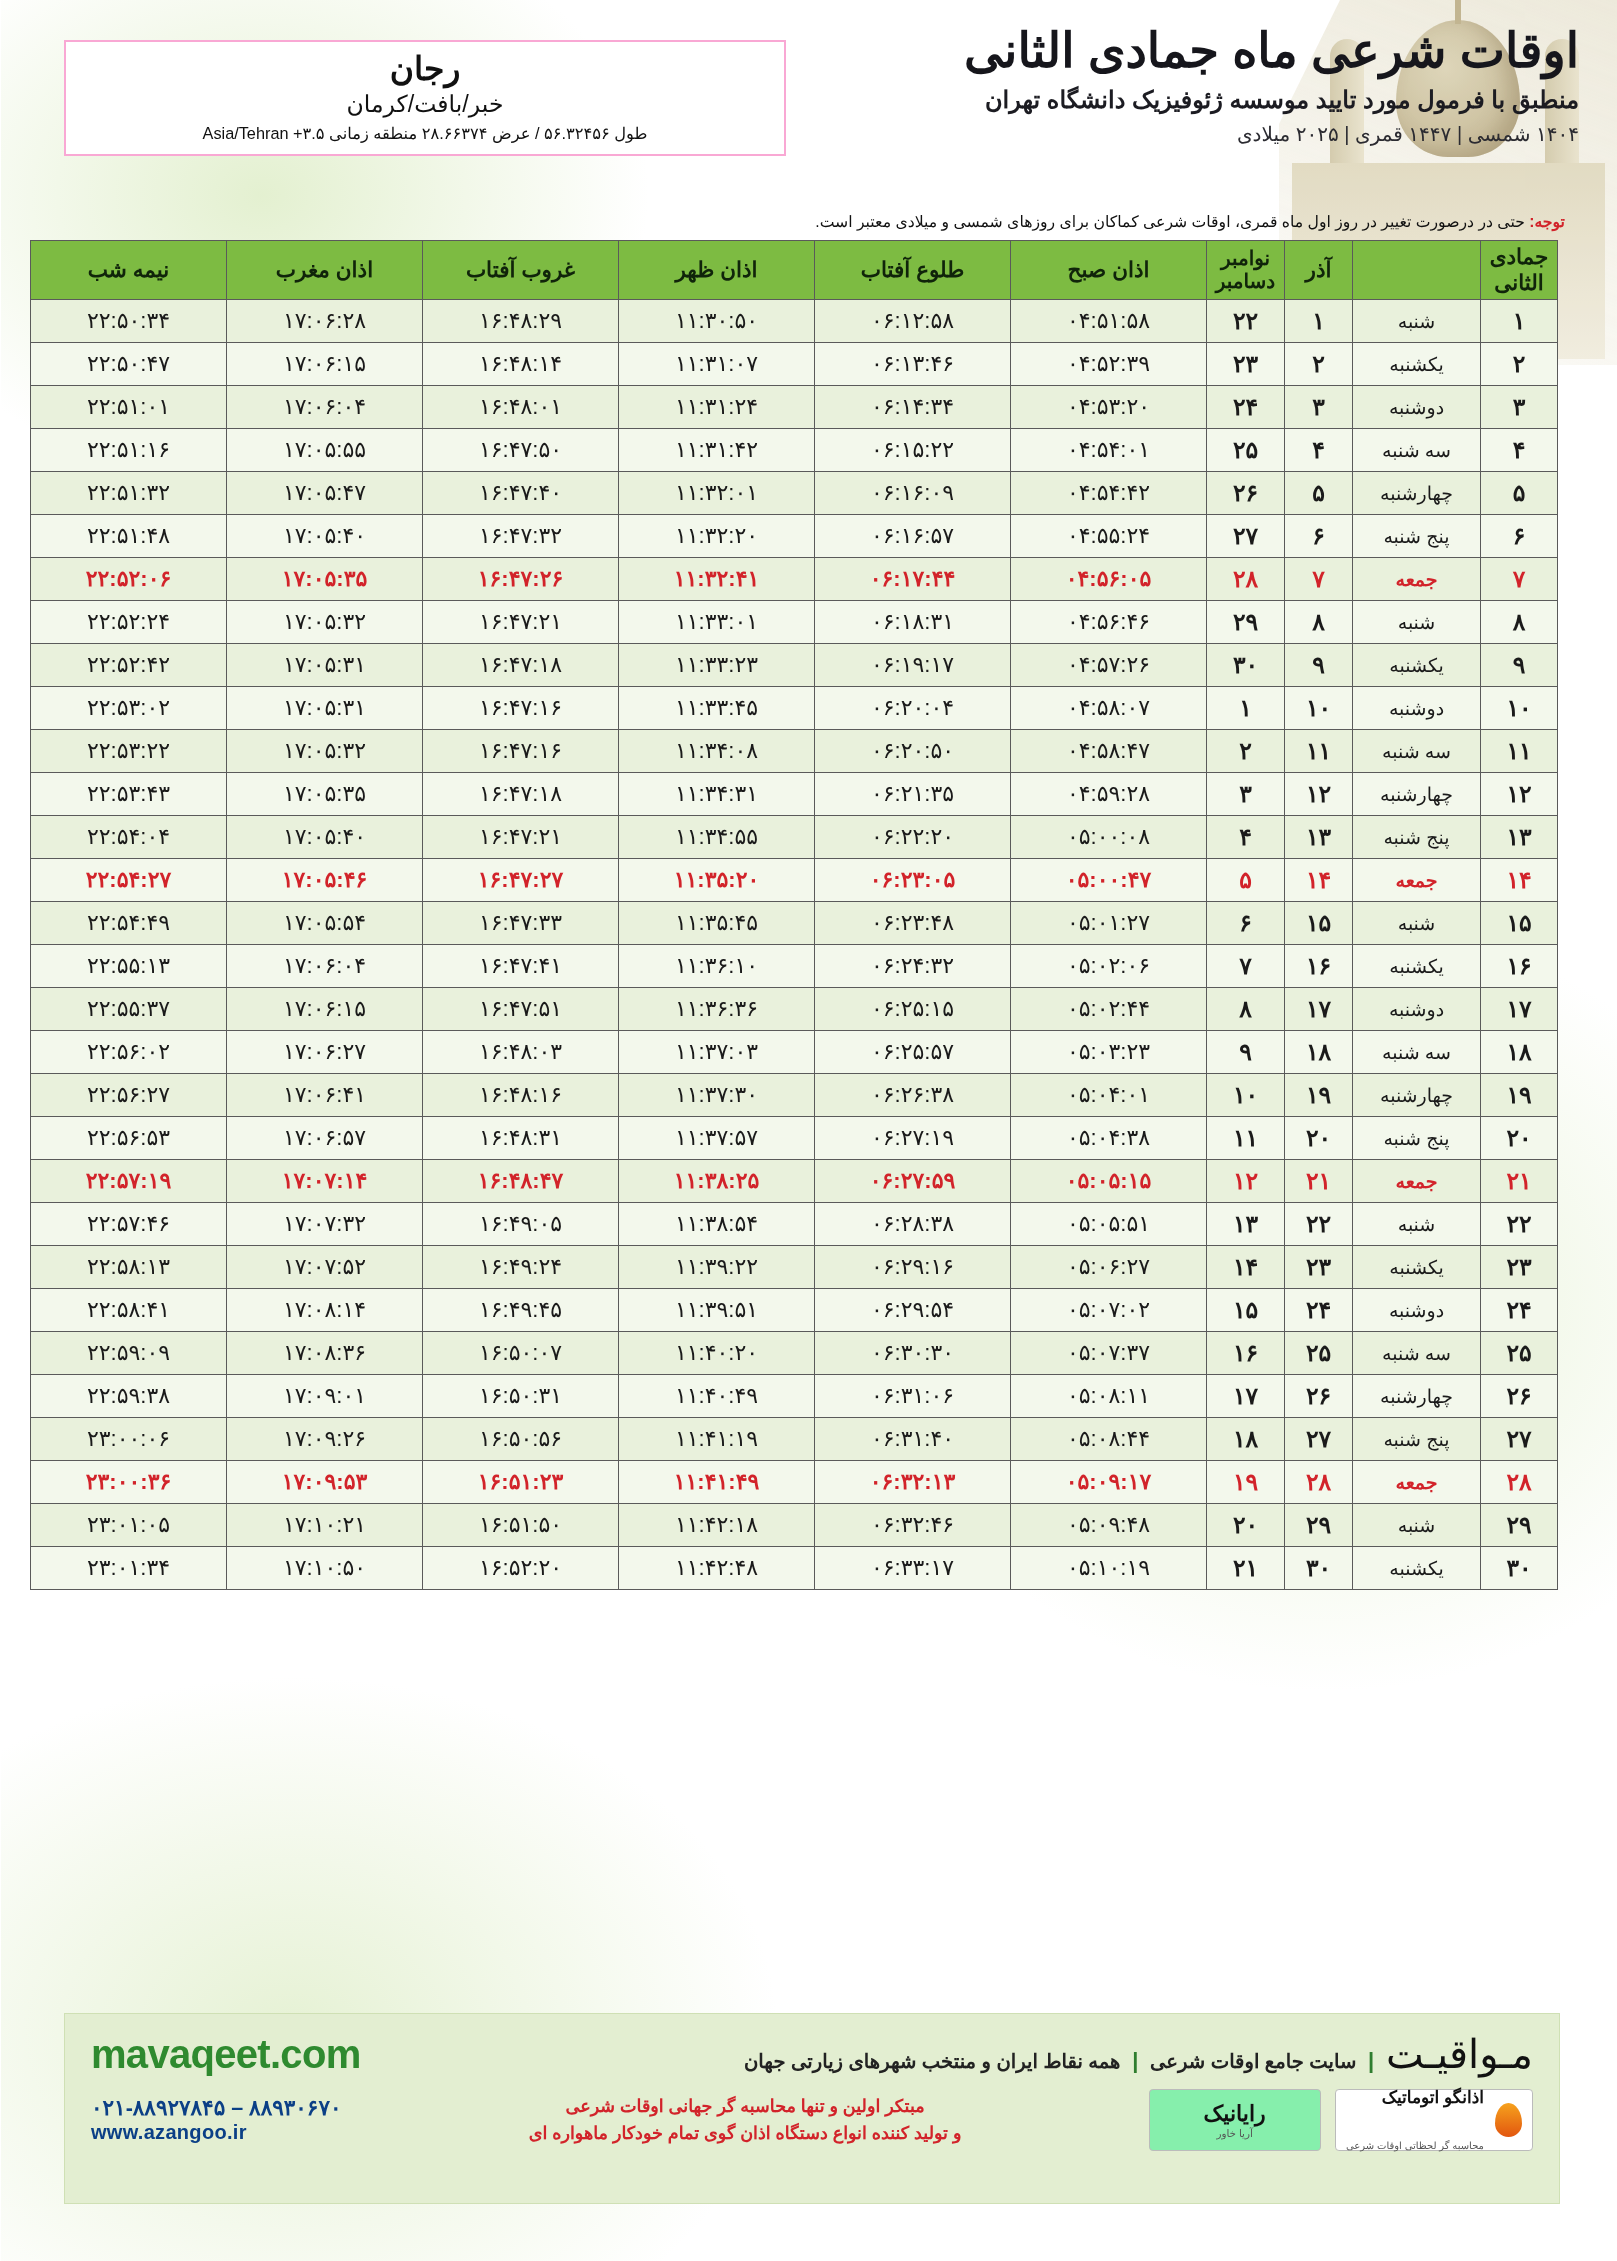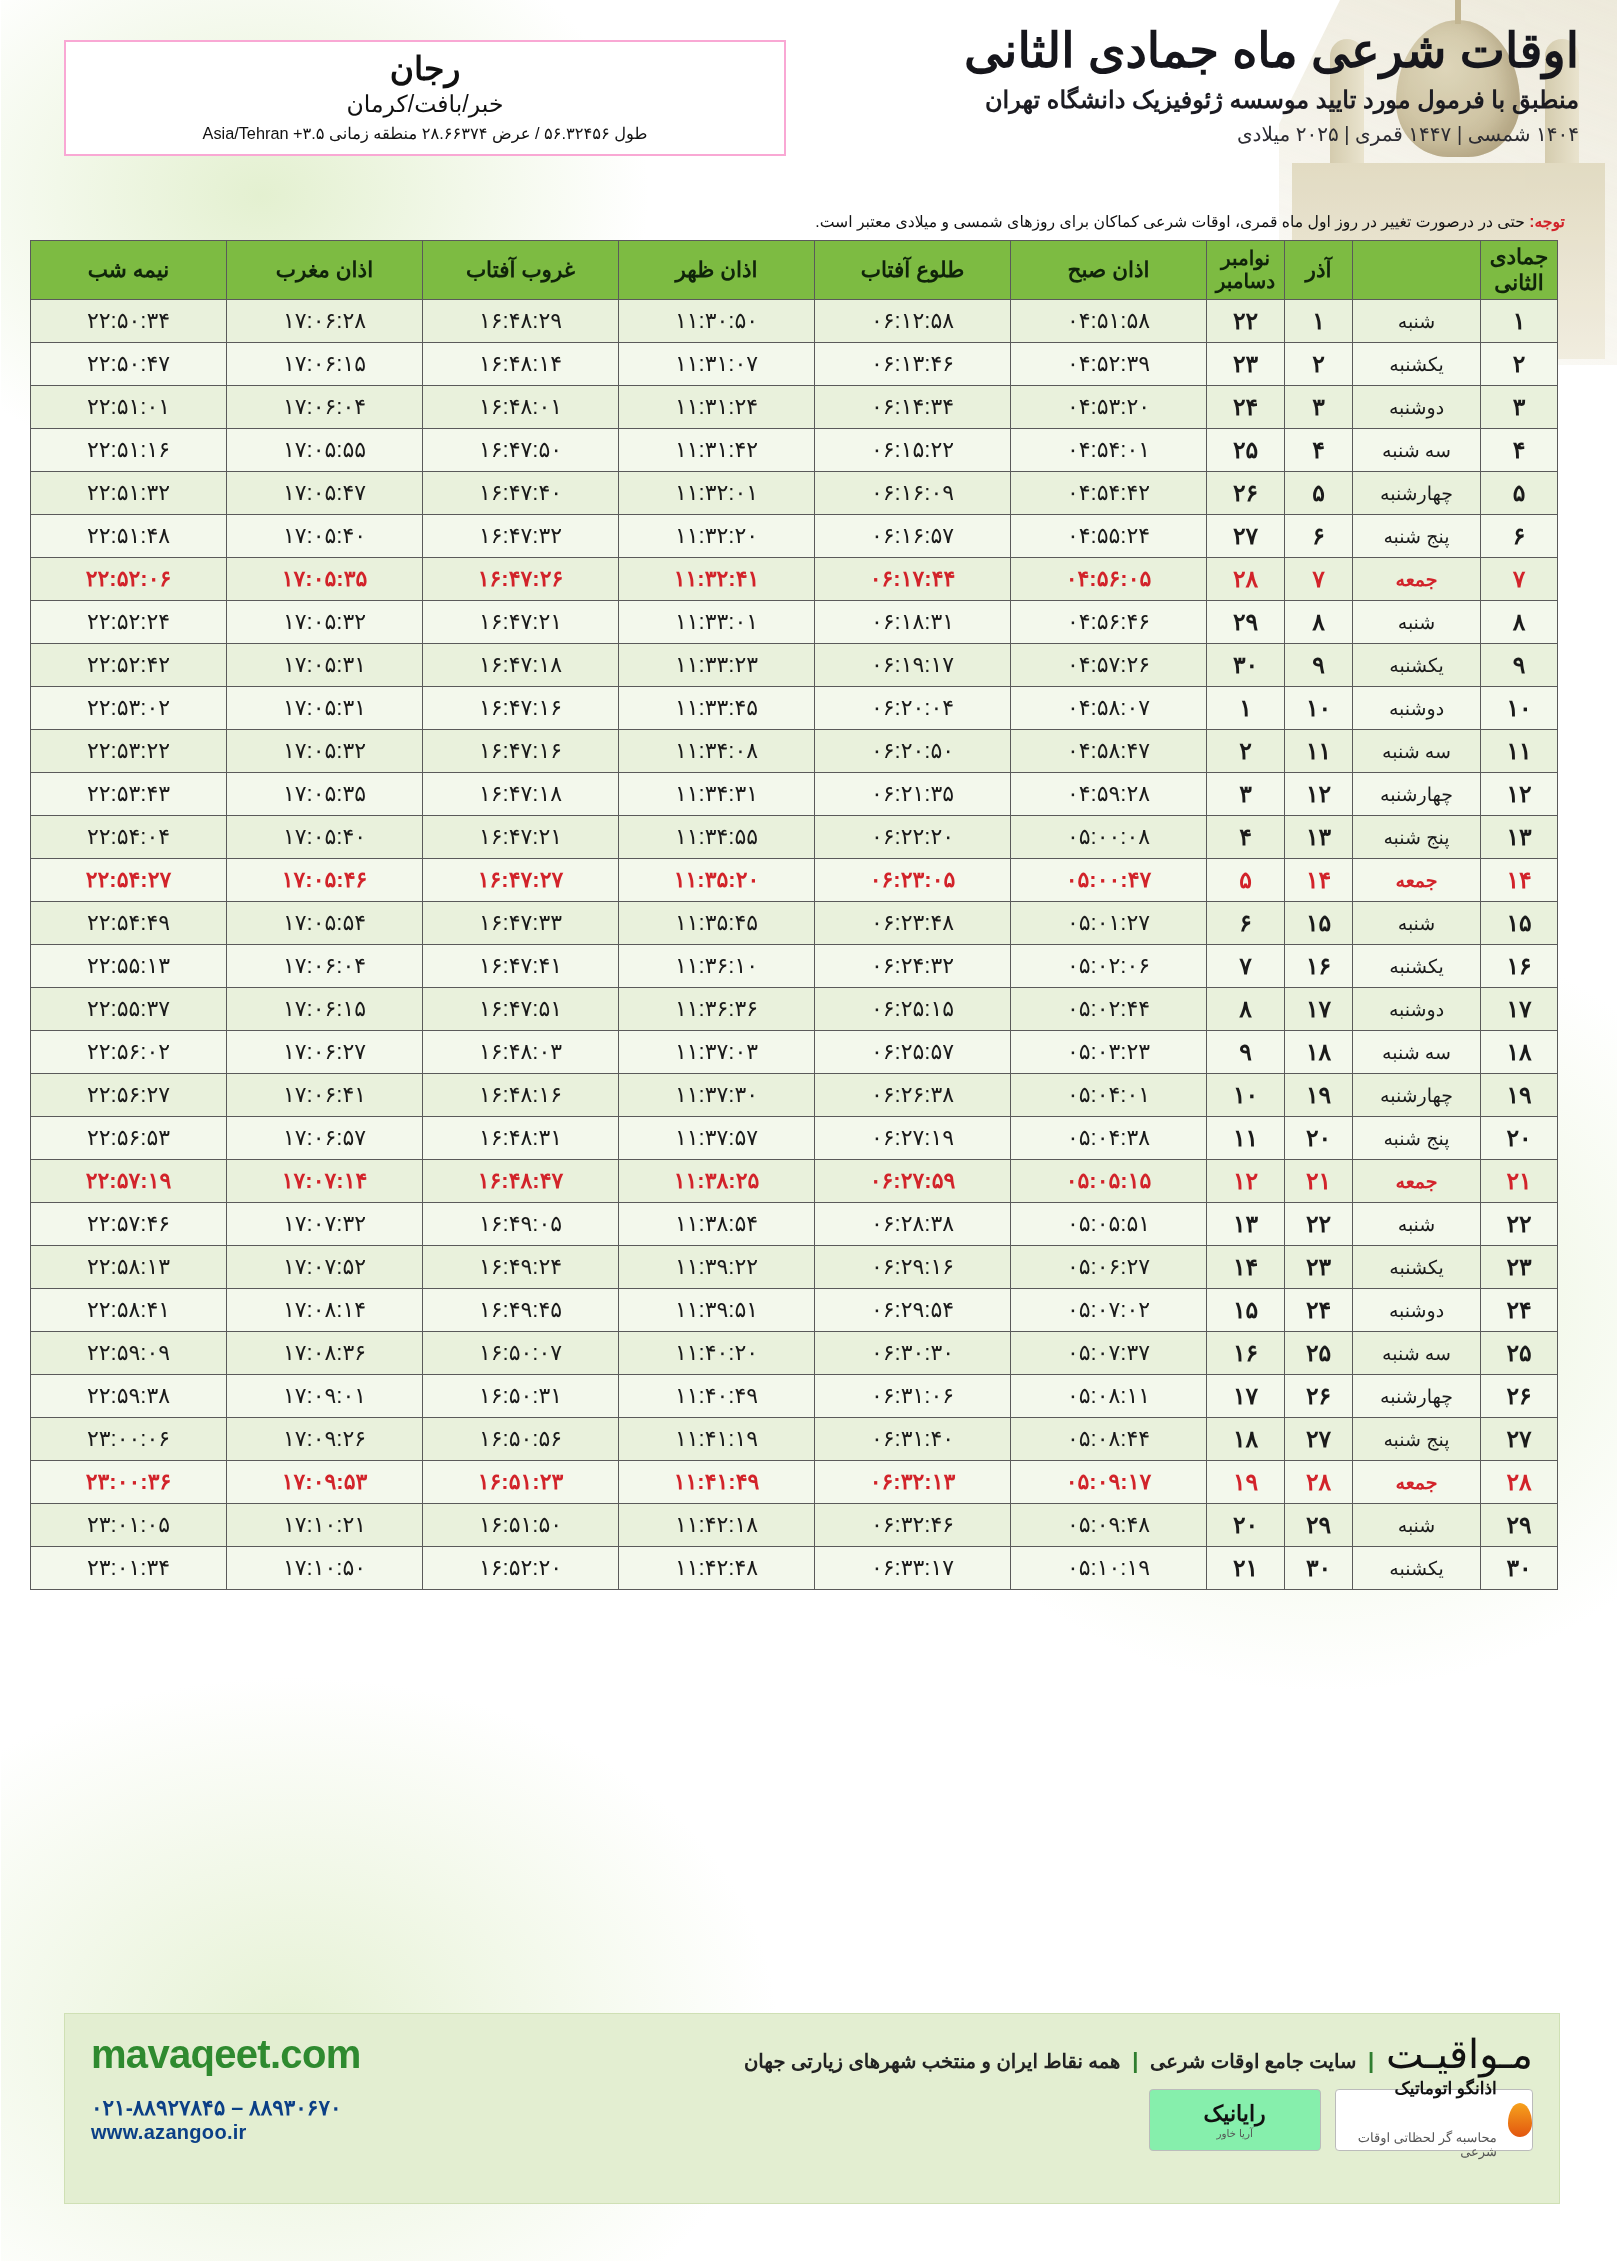--- a/index.html
+++ b/index.html
@@ -142,21 +142,21 @@
   .logo-rayanik .r2{font-size:10.4px;color:#555;}
   .logo-azangoo{
     width:196px;height:60px;background:#fff;border:1.3px solid #bbb;border-radius:3.9px;
     display:flex;align-items:center;justify-content:center;gap:11px;
   }
   .logo-azangoo .flame{
     width:27px;height:34px;background:linear-gradient(180deg,#f6a21d,#e2560f);
     border-radius:50% 50% 50% 50%/60% 60% 40% 40%;
   }
   .logo-azangoo .t{font-size:17px;font-weight:bold;color:#111;line-height:1.15;text-align:right;}
-  .logo-azangoo .t small{display:block;font-size:13px;color:#555;font-weight:normal;margin-top:32px;}
+  .logo-azangoo .t small{display:block;font-size:10px;color:#555;font-weight:normal;margin-top:32px;}
 </style>
 </head>
 <body>
 
 <div class="bg-wash">
   <div class="b1"></div>
     <div class="b2"></div>
     <div class="b3"></div>
 </div>
 
@@ -600,20 +600,24 @@
           <span>اذانگو اتوماتیک</span>
           <small>محاسبه گر لحظاتی اوقات شرعی</small>
         </div>
       </div>
       <div class="logo-rayanik">
         <div class="r1">رایانیک</div>
         <div class="r2">آریا خاور</div>
       </div>
     </div>
 
+    <div class="desc-block">
+      <div>مبتکر اولین و تنها محاسبه گر جهانی اوقات شرعی</div>
+      <div>و تولید کننده انواع دستگاه اذان گوی تمام خودکار ماهواره ای</div>
+    </div>
 
     <div class="phone-block">
       <div class="phone">۰۲۱-۸۸۹۲۷۸۴۵ – ۸۸۹۳۰۶۷۰</div>
       <div class="site">www.azangoo.ir</div>
     </div>
   </div>
 </div>
 
 
 </body></html>

